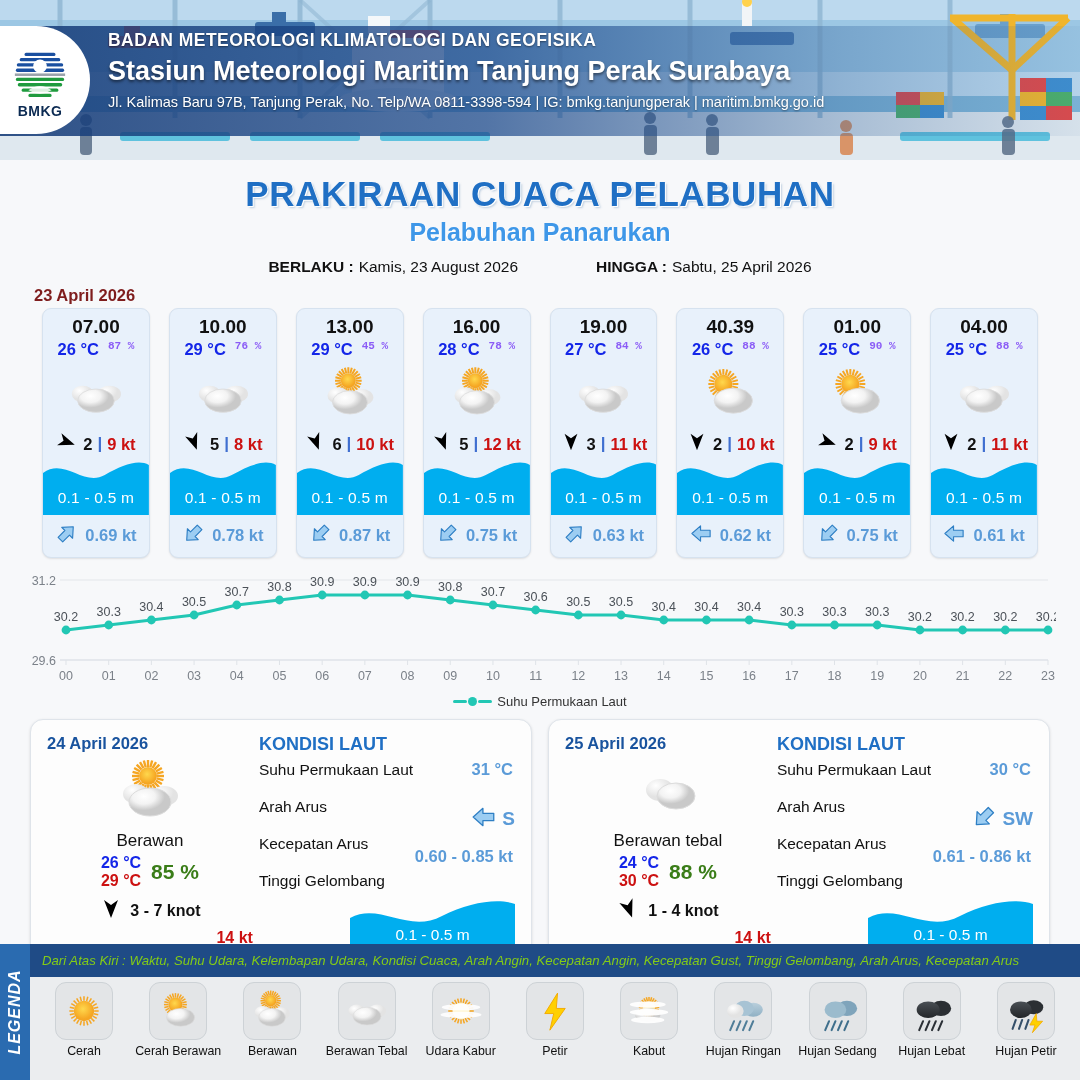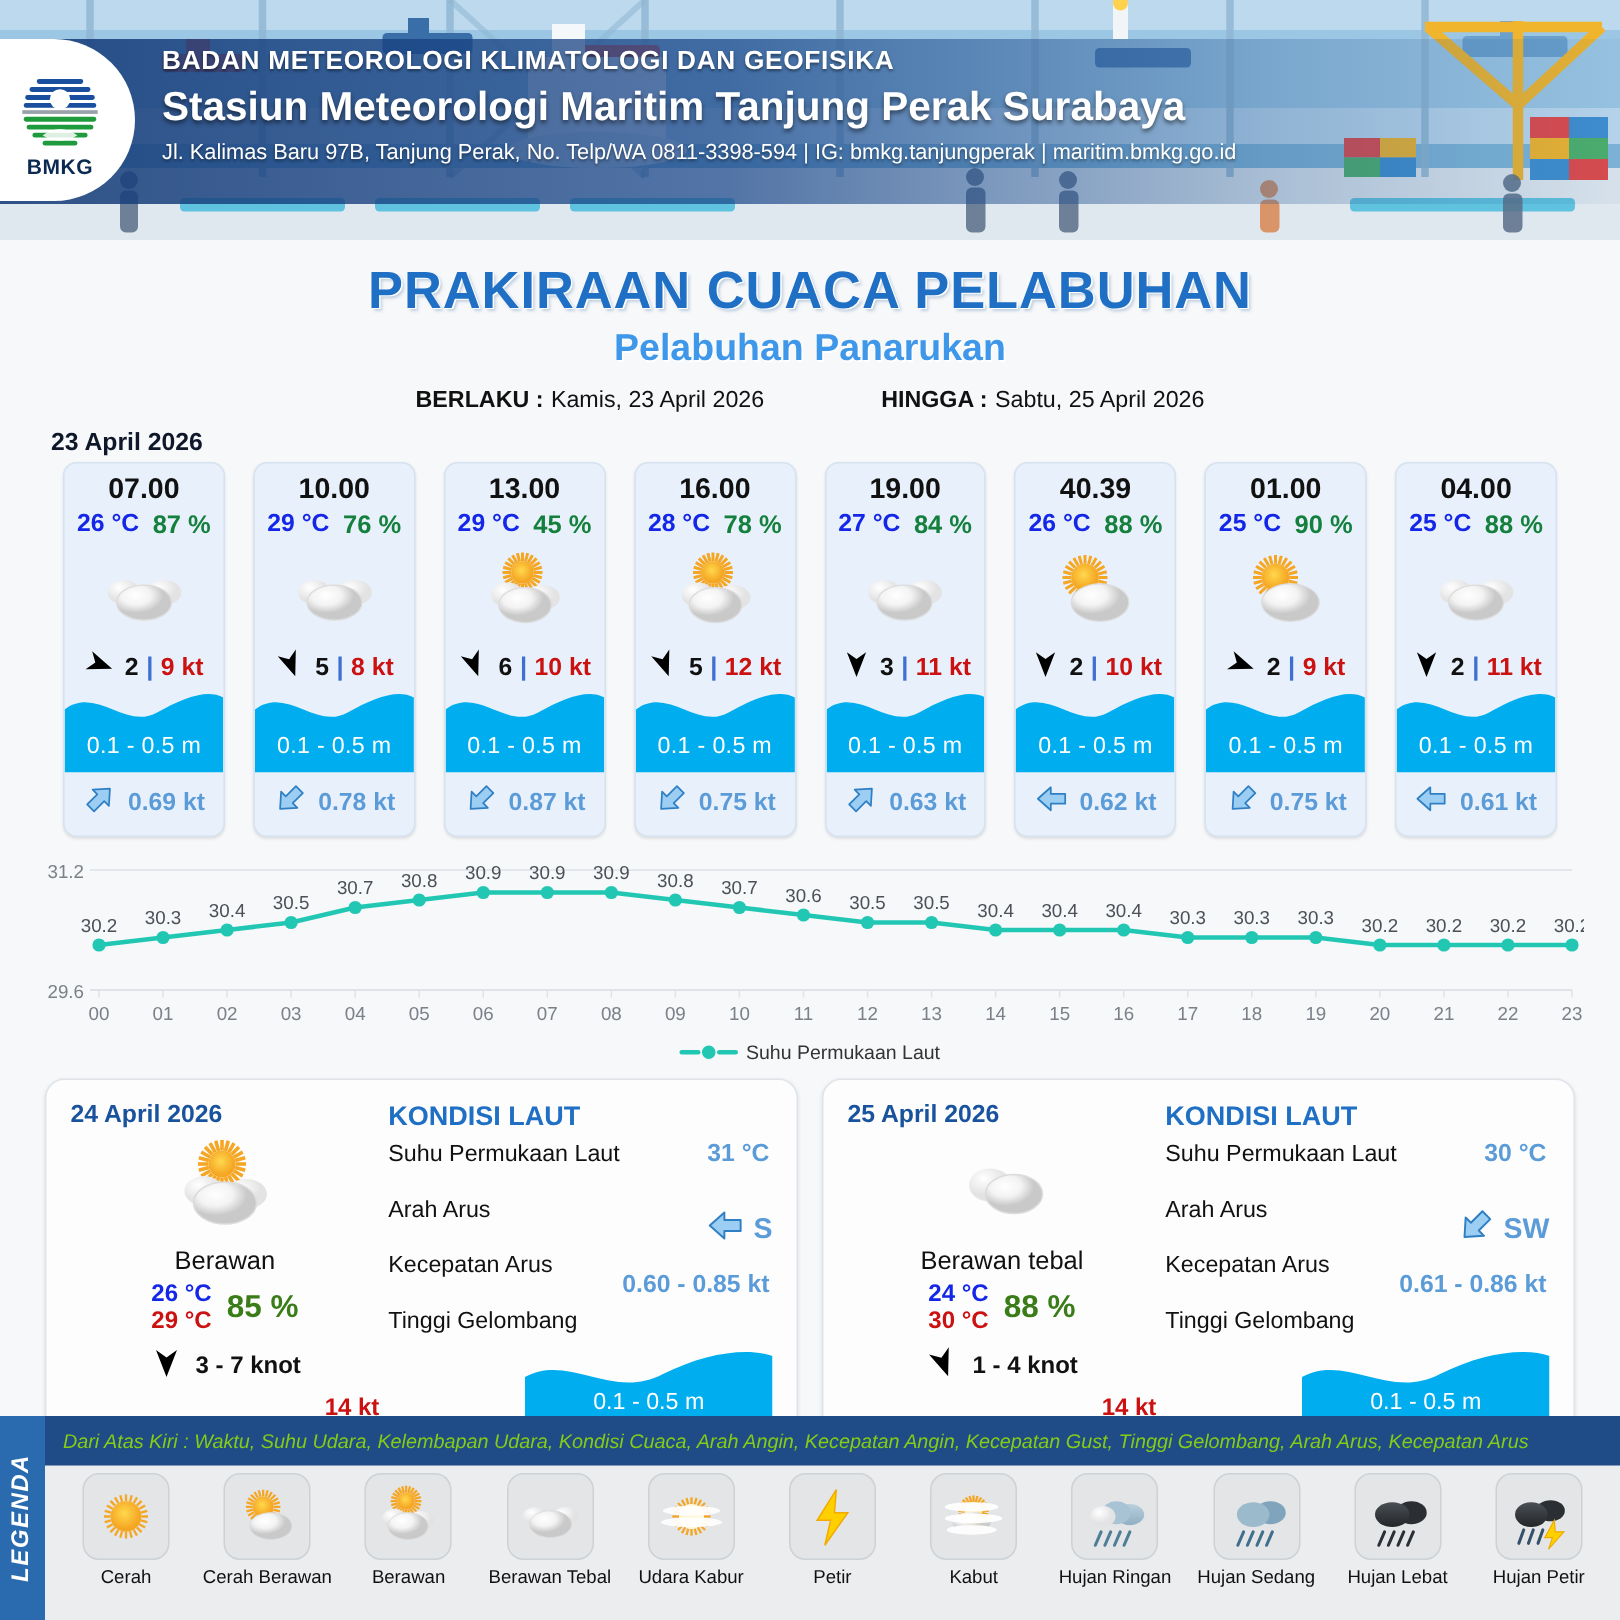--- a/index.html
+++ b/index.html
@@ -37,32 +37,32 @@
 
   
   .title-area { text-align:center; padding-top:14px; }
   .t-main { font-size:35px; font-weight:bold; color:#1f6fc4; letter-spacing:.6px; text-shadow:1px 1px 0 #fff, 2px 2px 2px rgba(140,170,200,.5); }
   .t-sub { font-size:25px; font-weight:bold; color:#3e97e8; margin-top:4px; text-shadow:1px 1px 0 #fff; }
   .t-valid { margin-top:11px; font-size:15.5px; color:#111; display:flex; justify-content:center; gap:78px; }
   .t-valid b { font-weight:bold; }
   .t-valid span.v { font-weight:normal; margin-left:5px; }
 
   
-  .date-label { margin:10px 0 3px 34px; font-size:16.5px; font-weight:bold; color:#0f172a; }
+  .date-label { margin:10px 0 3px 34px; font-size:16.5px; font-weight:bold; color:#7f1d1d; }
   .cards { display:flex; gap:19px; padding:0 42px; }
   .card {
     width:118.5px; height:250px;
     background:#e8f1fb; border:1px solid #d6e2ef; border-radius:9px;
     position:relative; overflow:hidden;
     box-shadow:0 1px 2px rgba(0,0,0,.1);
   }
   .c-time { text-align:center; font-size:19px; font-weight:bold; color:#111; margin-top:7px; }
   .c-tr { display:flex; justify-content:center; gap:9px; margin-top:2px; }
   .c-temp { font-size:16.5px; font-weight:bold; color:#1426e8; }
-  .c-hum  { font-size:17px; font-weight:bold; color:#15803d; }
+  .c-hum  { font-size:11px; font-weight:bold; color:#8b5cf6;font-family:Liberation Mono, monospace; }
   .c-icon { height:62px; display:flex; align-items:center; justify-content:center; margin-top:4px; }
   .c-wind { display:flex; align-items:center; justify-content:center; gap:5px; margin-top:7px; height:24px; }
   .c-wdeg { font-size:16.5px; font-weight:bold; color:#111; }
   .c-sep  { color:#3f6fd0; font-size:17px; font-weight:bold; }
   .c-gust { font-size:16.5px; font-weight:bold; color:#cc1111; }
   .wave-wrap { position:absolute; left:0; bottom:42px; width:100%; height:62px; }
   .wave-txt { position:absolute; left:0; bottom:50px; width:100%; text-align:center;
               font-size:15.5px; color:#fff; font-weight:500; letter-spacing:.2px;}
   .c-cur { position:absolute; left:0; bottom:8px; width:100%;
            display:flex; align-items:center; justify-content:center; gap:7px; }
@@ -263,21 +263,21 @@
     <div class="hdr-l2">Stasiun Meteorologi Maritim Tanjung Perak Surabaya</div>
     <div class="hdr-l3">Jl. Kalimas Baru 97B, Tanjung Perak, No. Telp/WA 0811-3398-594 | IG: bmkg.tanjungperak | maritim.bmkg.go.id</div>
   </div>
 </div>
 
 <div class="title-area">
   <div class="t-main">PRAKIRAAN CUACA PELABUHAN</div>
   <div class="t-sub">Pelabuhan Panarukan</div>
   <div class="t-valid">
     <div>
-      <b>BERLAKU :</b><span class="v">Kamis, 23 April 2026</span>
+      <b>BERLAKU :</b><span class="v">Kamis, 23 August 2026</span>
     </div>
     <div>
       <b>HINGGA :</b><span class="v">Sabtu, 25 April 2026</span>
     </div>
   </div>
 </div>
 
 <div class="date-label">23 April 2026</div>
 <div class="cards" id="cards">
     <div class="card">

